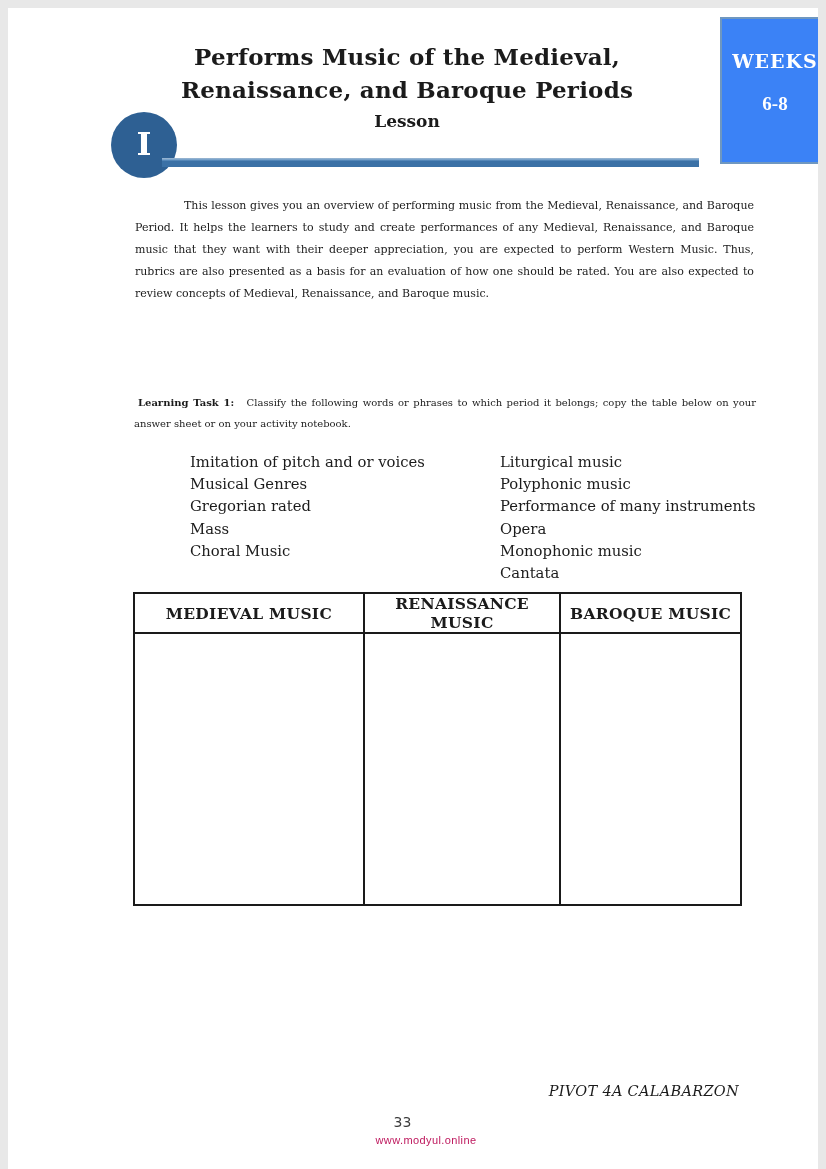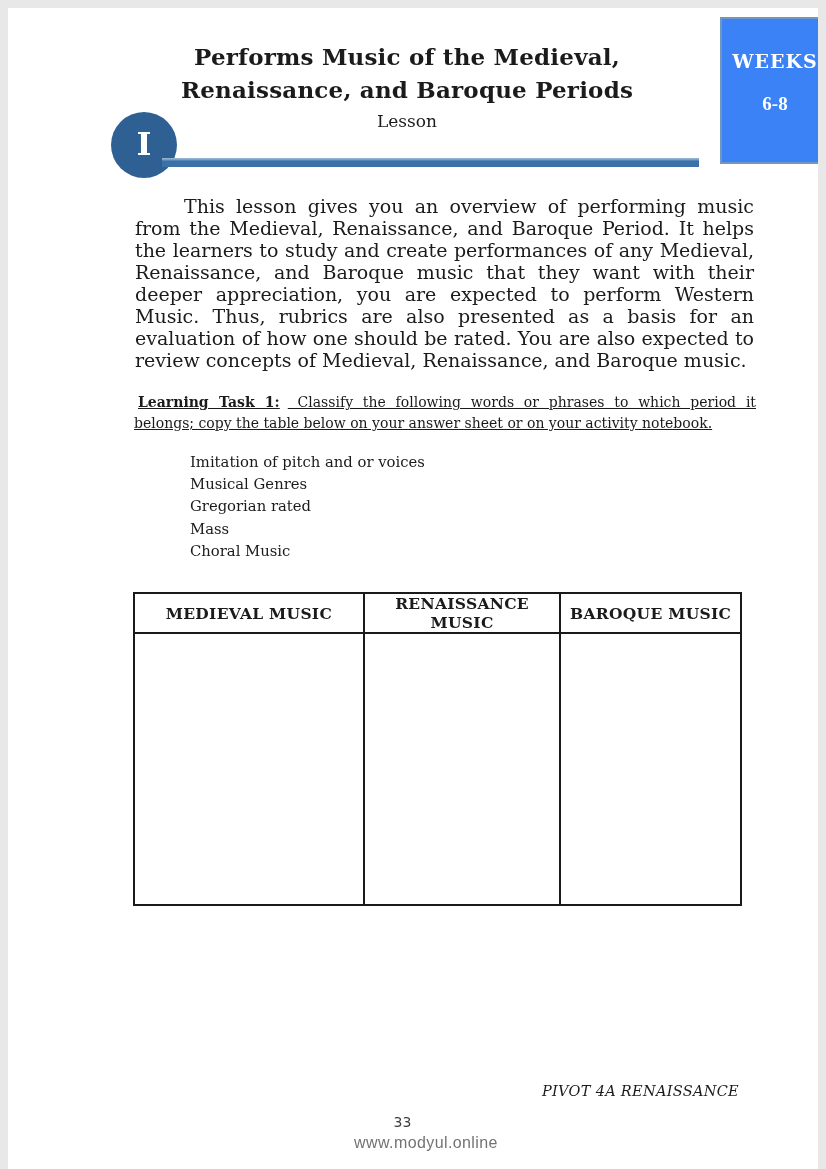--- a/index.html
+++ b/index.html
@@ -26,20 +26,21 @@
   .title-line {
     font-size: 23px;
     font-weight: bold;
     line-height: 29px;
     letter-spacing: 0.2px;
   }
   .subtitle {
     margin-top: 7px;
     font-size: 17px;
     line-height: 21px;
+    font-weight: bold;
   }
 
   .lesson-circle {
     position: absolute;
     left: 99px;
     top: 100px;
     width: 66px;
     height: 66px;
     border-radius: 50%;
     background: #2e6093;
@@ -89,35 +90,34 @@
     font-weight: bold;
     font-family: Liberation Serif, serif;
   }
 
   
   .intro-paragraph {
     position: absolute;
     left: 123px;
     top: 183px;
     width: 619px;
-    font-size: 19px;
+    font-size: 11px;
     line-height: 22px;
     text-align: justify;
     text-indent: 49px;
   }
 
   .learning-task {
     position: absolute;
     left: 122px;
     top: 380px;
     width: 622px;
-    font-size: 14px;
+    font-size: 10px;
     line-height: 21px;
     text-align: justify;
-    text-decoration: underline;
   }
   .learning-task .task-label { font-weight: bold; }
 
   .word-bank {
     position: absolute;
     left: 170px;
     top: 433px;
     display: flex;
   }
   .word-col { font-size: 14.8px; line-height: 18.2px; }
@@ -171,23 +171,23 @@
     font-size: 14px;
     font-family: "DejaVu Sans", "Liberation Sans", sans-serif;
     color: #3c3c3c;
   }
   .watermark {
     position: absolute;
     left: 328px;
     top: 1122px;
     width: 172px;
     text-align: center;
-    font-size: 16px;
+    font-size: 11px;
     font-family: "Liberation Sans", "DejaVu Sans", sans-serif;
-    color: #737373;
+    color: #be185d;
     letter-spacing: 0.4px;
   }
 </style>
 </head>
 <body>
 
 <div class="page">
 
   <div class="header-block">
     <div class="title-line">Performs Music of the Medieval,</div>
@@ -210,37 +210,45 @@
 
   <p class="learning-task"><span class="task-label">Learning Task 1:</span><span> Classify the following words or phrases to which period it belongs; copy the table below on your answer sheet or on your activity notebook.</span></p>
 
   <div class="word-bank">
     <div class="word-col left">
       <div>Imitation of pitch and or voices</div>
       <div>Musical Genres</div>
       <div>Gregorian rated</div>
       <div>Mass</div>
       <div>Choral Music</div>
+    </div>
+    <div class="word-col right">
+      <div>Liturgical music</div>
+      <div>Polyphonic music</div>
+      <div>Performance of many instruments</div>
+      <div>Opera</div>
+      <div>Monophonic music</div>
+      <div>Cantata</div>
     </div>
   </div>
 
   <table class="classification-table">
     <thead>
       <tr>
         <th class="col-medieval">MEDIEVAL MUSIC</th>
         <th class="col-renaissance">RENAISSANCE MUSIC</th>
         <th class="col-baroque">BAROQUE MUSIC</th>
       </tr>
     </thead>
     <tbody>
       <tr>
         <td></td>
         <td></td>
         <td></td>
       </tr>
     </tbody>
   </table>
 
-  <div class="footer-source">PIVOT 4A RENAISSANCE</div>
+  <div class="footer-source">PIVOT 4A CALABARZON</div>
   <div class="page-number">33</div>
   <div class="watermark">www.modyul.online</div>
 
 </div>
 
 </body></html>

